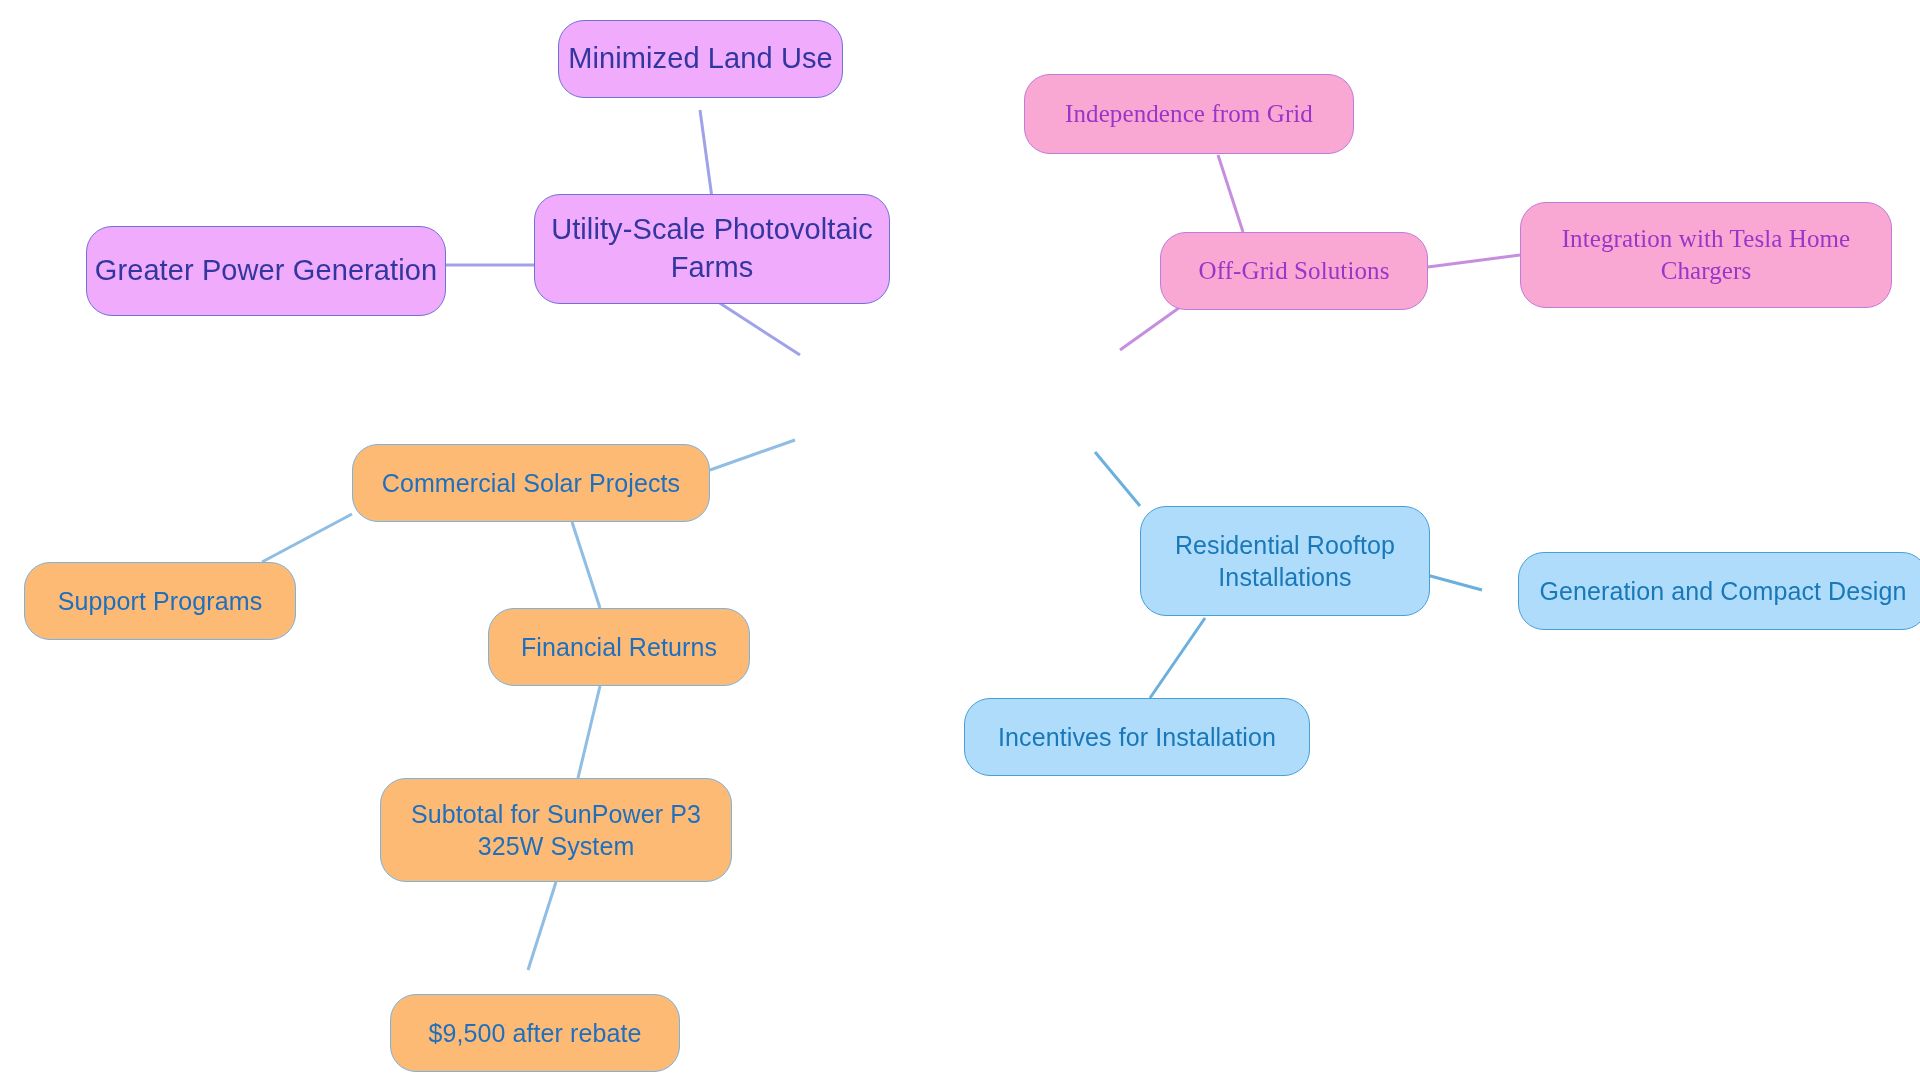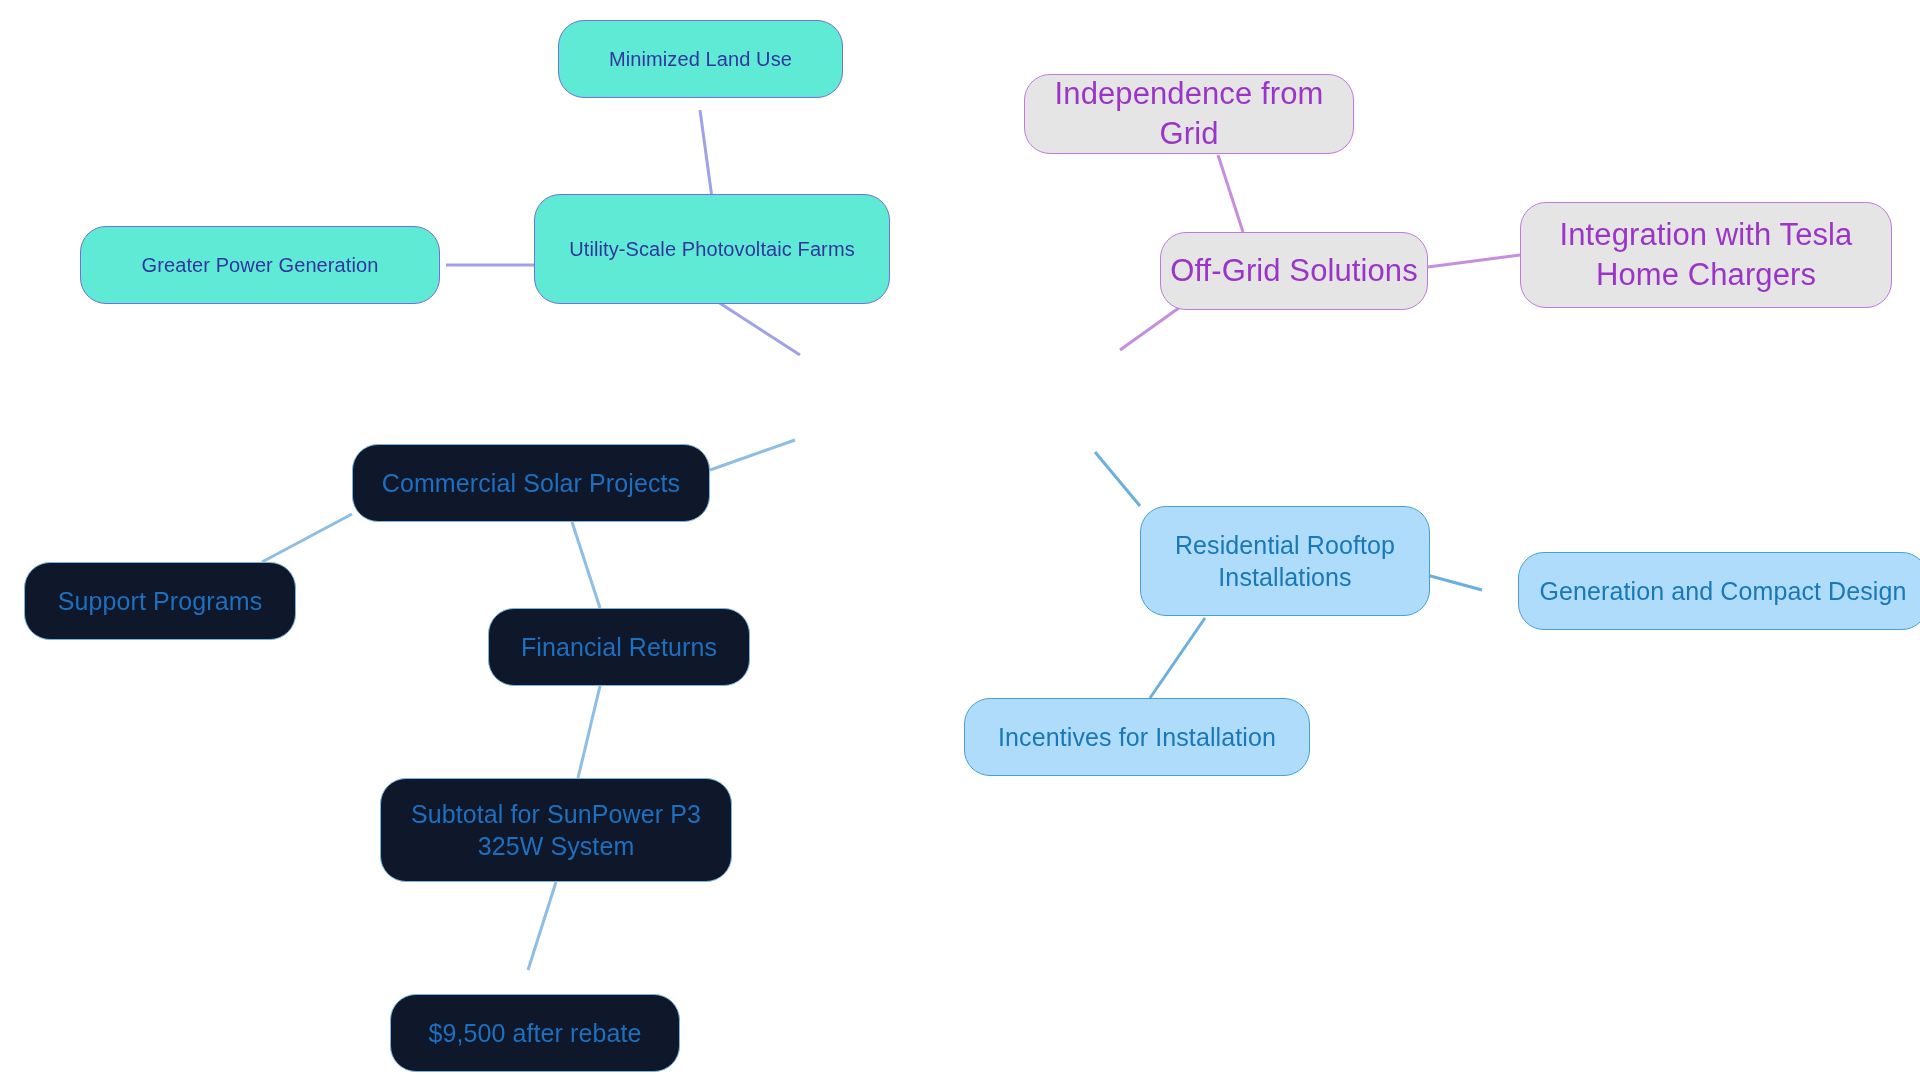--- a/index.html
+++ b/index.html
@@ -14,23 +14,23 @@
     position:absolute;box-sizing:border-box;
     display:flex;align-items:center;justify-content:center;
     text-align:center;border-radius:26px;border-style:solid;border-width:1.6px;
     line-height:1.30;letter-spacing:.1px;
   }
   .node span{display:block;padding:0 6px;}
   .root{
     background:#12151c;border-color:#12151c;color:#ffffff;
     font-size:27px;border-radius:34px;
   }
-  .lavender{background:#5eead4;border-color:#6f72d8;color:#33369e;font-size:20px;}
-  .pink{background:#e5e5e5;border-color:#c17ad9;color:#9b35c8;font-size:31px;}
-  .blue-light{background:#0f172a;border-color:#79b3e0;color:#1f6fbf;font-size:25px;}
+  .lavender{background:#f0abfc;border-color:#6f72d8;color:#33369e;font-size:29px;}
+  .pink{background:#f9a8d4;border-color:#c17ad9;color:#9b35c8;font-size:25px;font-family:Liberation Serif, serif;}
+  .blue-light{background:#fdba74;border-color:#79b3e0;color:#1f6fbf;font-size:25px;}
   .blue-mid{background:#b0dcfb;border-color:#46a0d8;color:#1878b8;font-size:25px;margin-left:36px;}
 </style>
 </head>
 <body>
 
 <div id="canvas">
 
   <svg id="edges" viewBox="0 0 1920 1083">
     <path fill="none" stroke="#9fa2e8" stroke-width="3" d="M 800,355 L 715,300"></path>
     <path fill="none" stroke="#9fa2e8" stroke-width="3" d="M 712,198 L 700,110"></path>
@@ -50,21 +50,21 @@
 
 
   <div class="node lavender" style="left:558px;top:20px;width:285px;height:78px;">
     <span>Minimized Land Use</span>
   </div>
 
   <div class="node lavender" style="left:534px;top:194px;width:356px;height:110px;">
     <span>Utility-Scale Photovoltaic Farms</span>
   </div>
 
-  <div class="node lavender" style="left:80px;top:226px;width:360px;height:78px;text-align:right;">
+  <div class="node lavender" style="left:86px;top:226px;width:360px;height:90px;text-align:right;">
     <span>Greater Power Generation</span>
   </div>
 
   <div class="node pink" style="left:1024px;top:74px;width:330px;height:80px;">
     <span>Independence from Grid</span>
   </div>
 
   <div class="node pink" style="left:1160px;top:232px;width:268px;height:78px;">
     <span>Off-Grid Solutions</span>
   </div>

